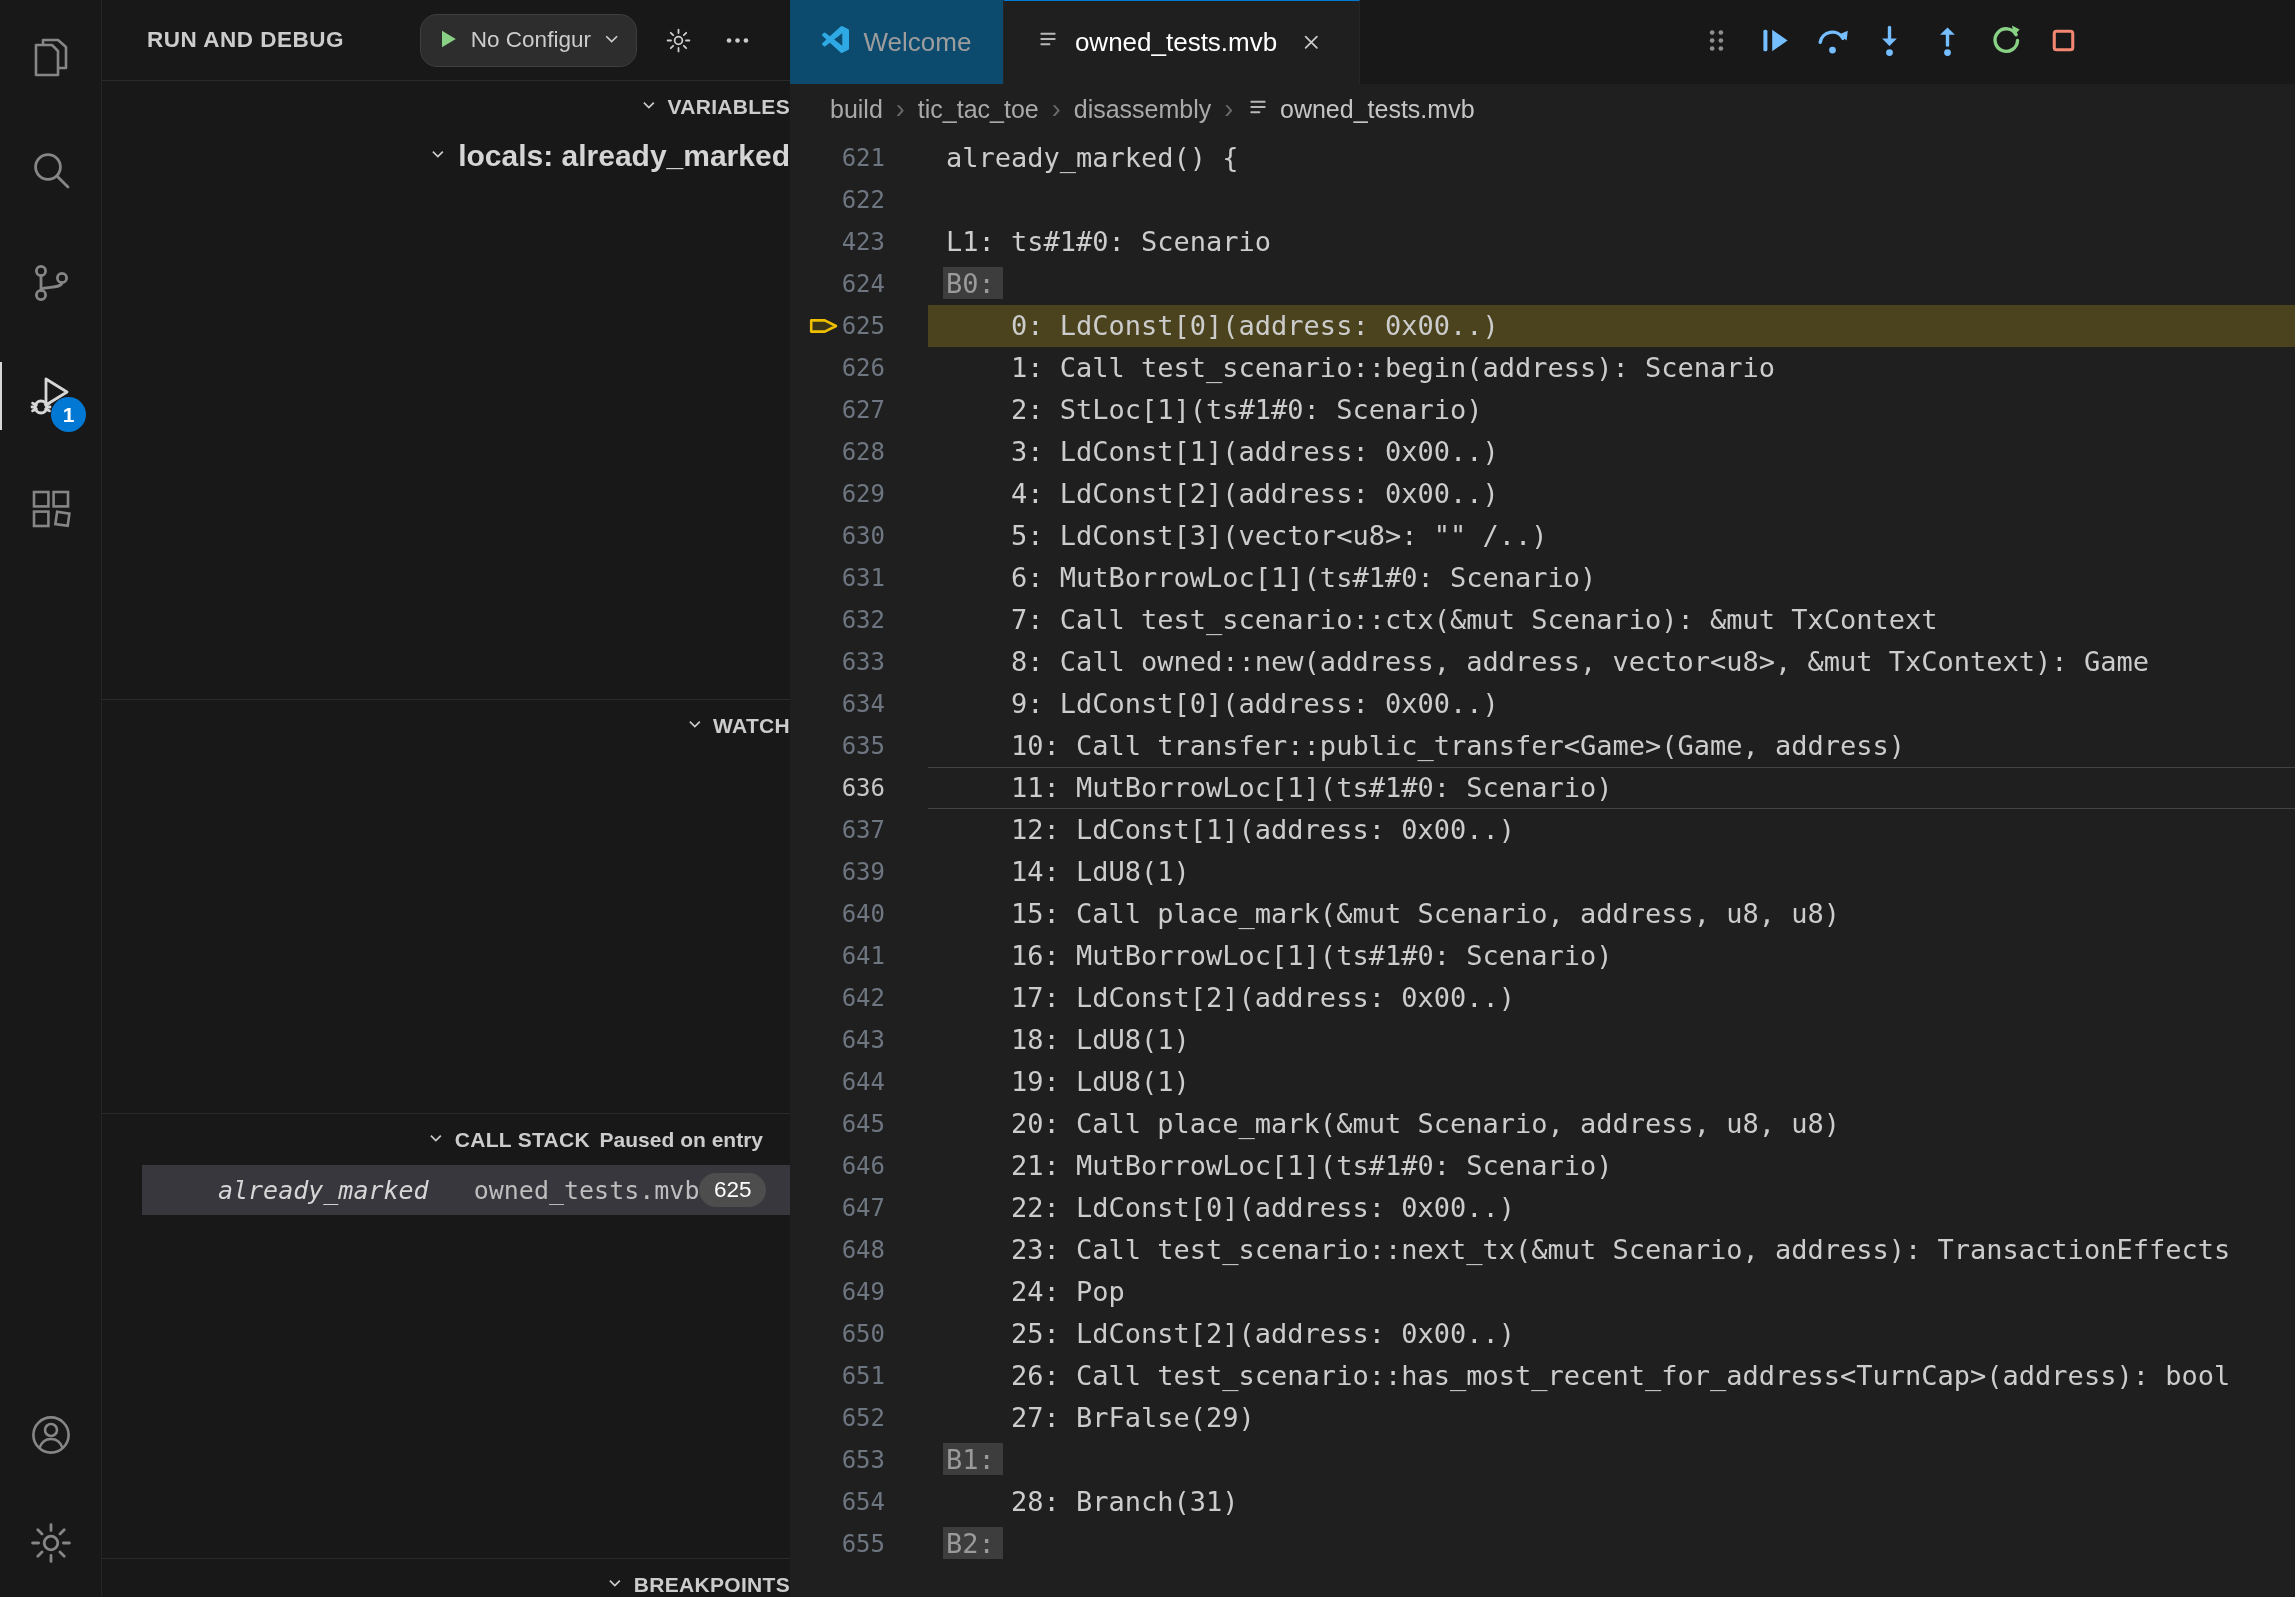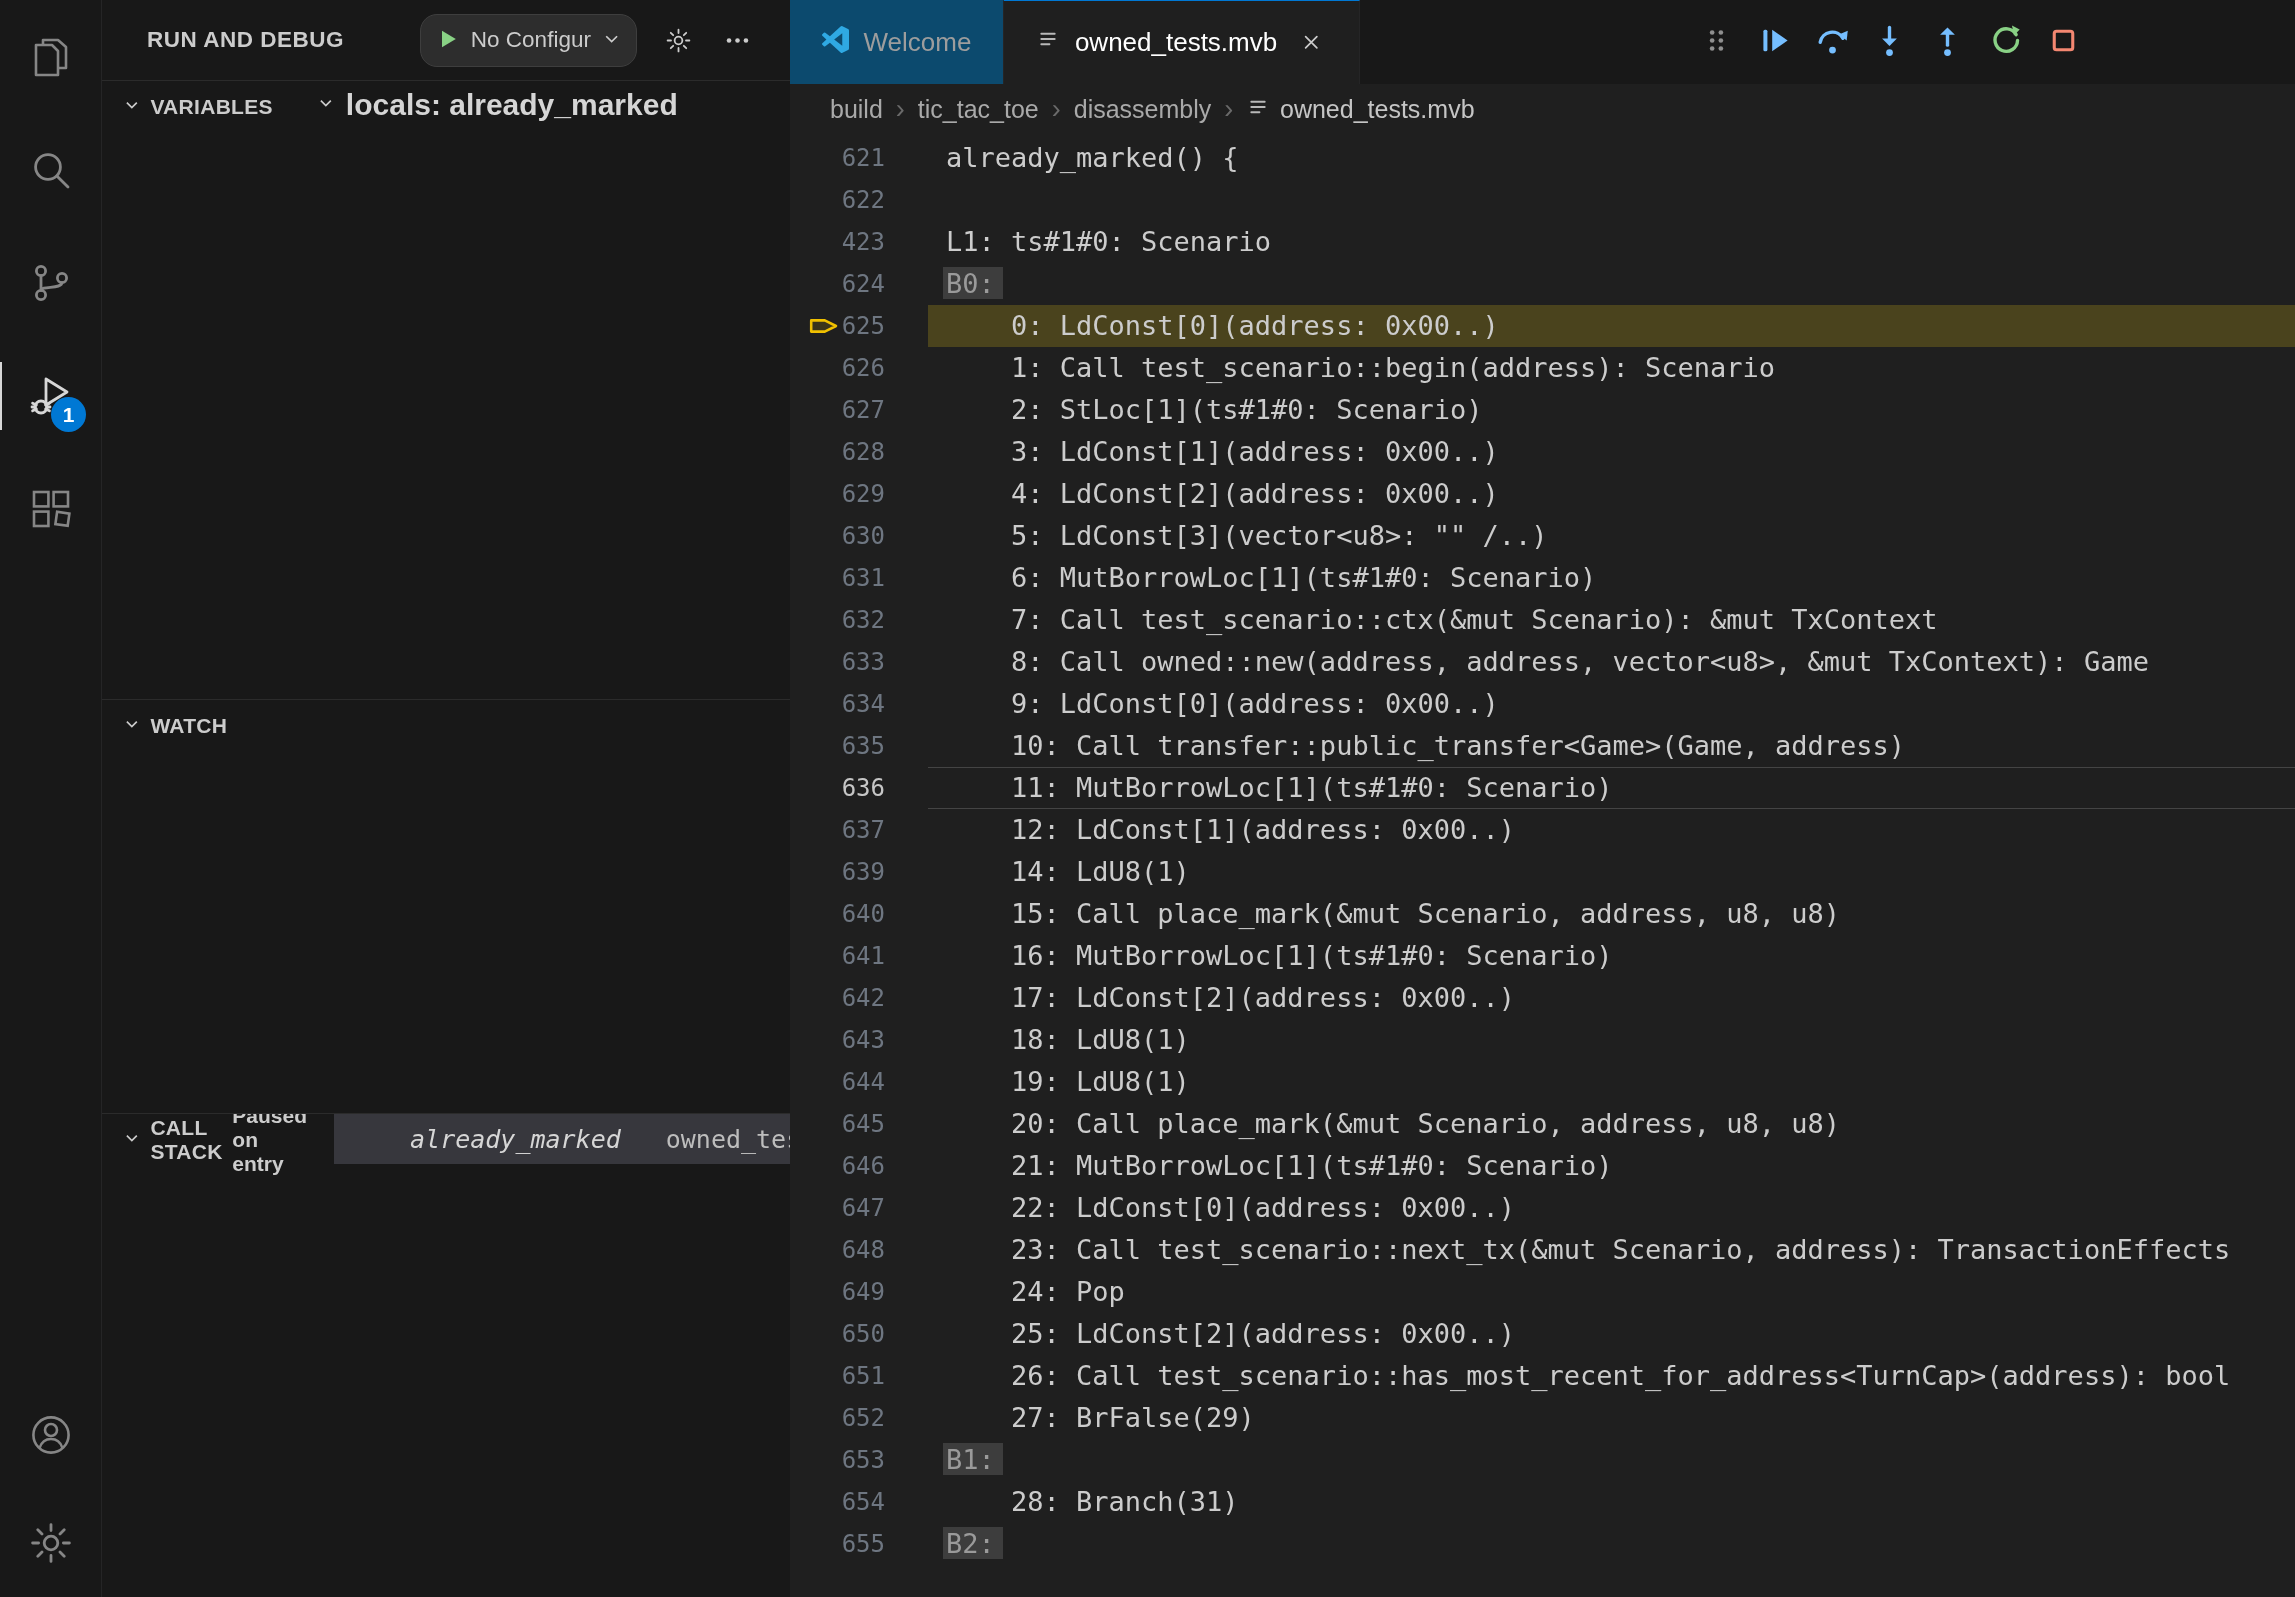--- a/index.html
+++ b/index.html
@@ -30,21 +30,21 @@
   .sidebar{ width:688px; flex:0 0 688px; height:100%; background:#181818; display:flex; flex-direction:column; overflow:hidden; }
   .sb-title-row{ height:80px; display:flex; align-items:center; padding:0 35px 0 45px; flex:0 0 80px;}
   .sb-title{ font-size:22.5px; font-weight:600; letter-spacing:0.5px; color:#cccccc; white-space:nowrap; }
   .debug-config{
     margin-left:auto; height:53px; display:flex; align-items:center; gap:11.3px;
     background:#2d2d2d; border:0.8px solid #3e3e3e; border-radius:17px; padding:0 14.5px; cursor:pointer;
   }
   .debug-config .cfg-label{ font-size:22.5px; color:#cccccc; white-space:nowrap; max-width:153px; overflow:hidden; }
   .sb-iconbtn{ margin-left:24px; display:flex; align-items:center; justify-content:center; width:35px; height:35px; color:#cccccc; cursor:pointer; border-radius:4.8px;}
   .sb-sections{ flex:1; display:flex; flex-direction:column; overflow:hidden; }
-  .section{ border-top:0.8px solid #2b2b2b; overflow:hidden; display:flex; }
+  .section{ border-top:0.8px solid #2b2b2b; overflow:hidden; display:flex; flex-direction:column;align-items:flex-end;}
   .sec-variables{ height:619px; flex:0 0 619px; }
   .sec-watch{ height:414px; flex:0 0 414px; }
   .sec-callstack{ height:445px; flex:0 0 445px; }
   .sec-breakpoints{ flex:1; }
   .sec-header{ height:51px; display:flex; align-items:center; gap:9.7px; padding-left:21px; cursor:pointer; flex:0 0 51px;}
   .sec-header .sec-label{ font-size:21px; font-weight:700; letter-spacing:0.3px; color:#cccccc; }
   .sec-status{ margin-left:auto; padding-right:27px; font-size:21px; font-weight:600; color:#cccccc; }
   .scope-row{ height:47px; display:flex; align-items:center; gap:11.3px; padding-left:44px; cursor:pointer;}
   .scope-row .scope-label{ font-size:30px; font-weight:600; color:#d5d5d5; }
   .frame-row{
@@ -232,20 +232,30 @@
       <div>
 
       <div class="frame-row">
             <span class="frame-name">already_marked</span>
             <span class="frame-file">owned_tests.mvb</span>
             <span class="frame-badge">625</span>
           </div>
         </div>
     </section>
 
+    <section class="section sec-breakpoints">
+      <div class="sec-header">
+        <span>
+          <svg width="17.7" height="17.7" viewBox="0 0 16 16">
+              <path d="M3.5 6l4.5 4.5L12.5 6" style="fill:none;stroke:#cccccc;stroke-width:1.5"></path>
+            </svg>
+        </span>
+        <span class="sec-label">BREAKPOINTS</span>
+      </div>
+    </section>
   </div>
 </aside>
 
 <main class="editor">
 
   <div class="tabbar">
     <div class="tab inactive">
       <span>
         <svg width="27" height="27" viewBox="0 0 24 24">
             <path style="fill:#2fa9e3" fill-rule="evenodd" d="M23.15 2.587 18.21.21a1.494 1.494 0 0 0-1.705.29l-9.46 8.63-4.12-3.128a.999.999 0 0 0-1.276.057L.327 7.261A1 1 0 0 0 .326 8.74L3.899 12 .326 15.26a1 1 0 0 0 .001 1.479L1.65 17.94a.999.999 0 0 0 1.276.057l4.12-3.128 9.46 8.63a1.492 1.492 0 0 0 1.704.29l4.942-2.377A1.5 1.5 0 0 0 24 20.06V3.939a1.5 1.5 0 0 0-.85-1.352Zm-5.146 14.861L10.826 12l7.178-5.448Z"></path>

